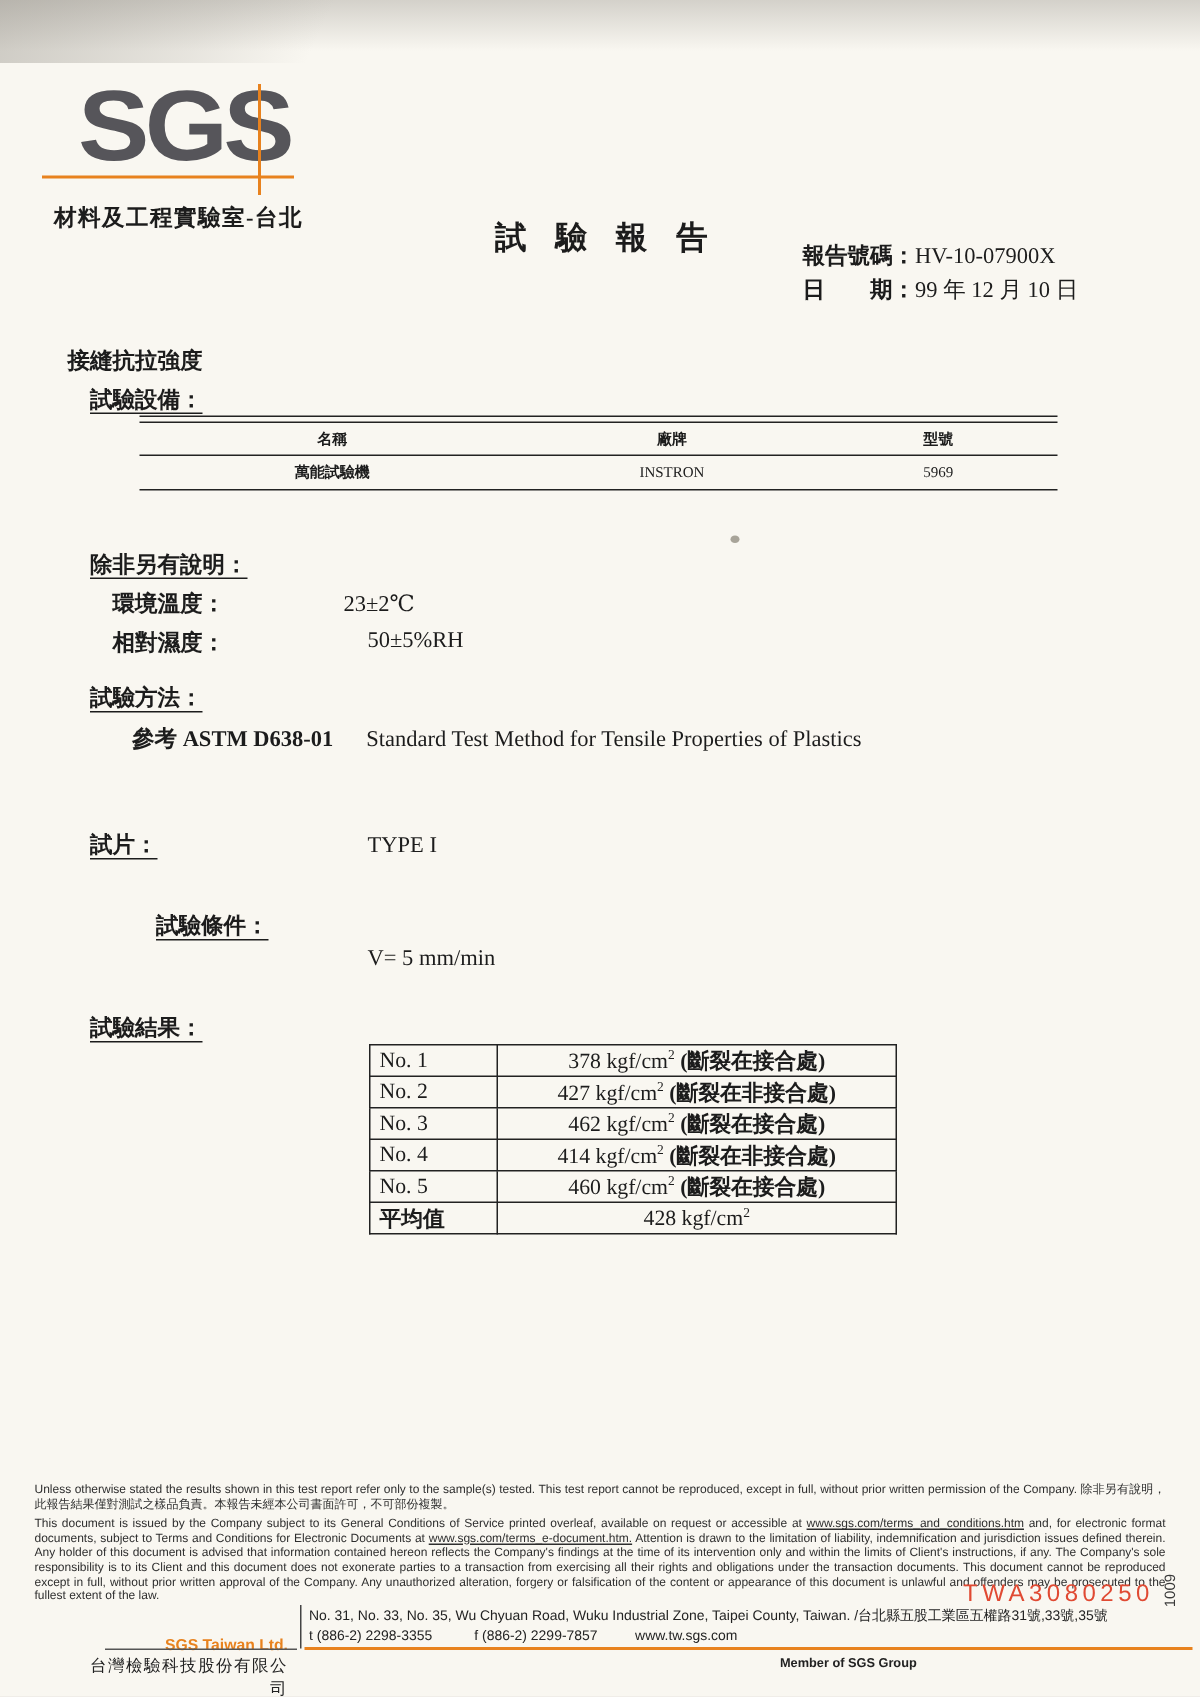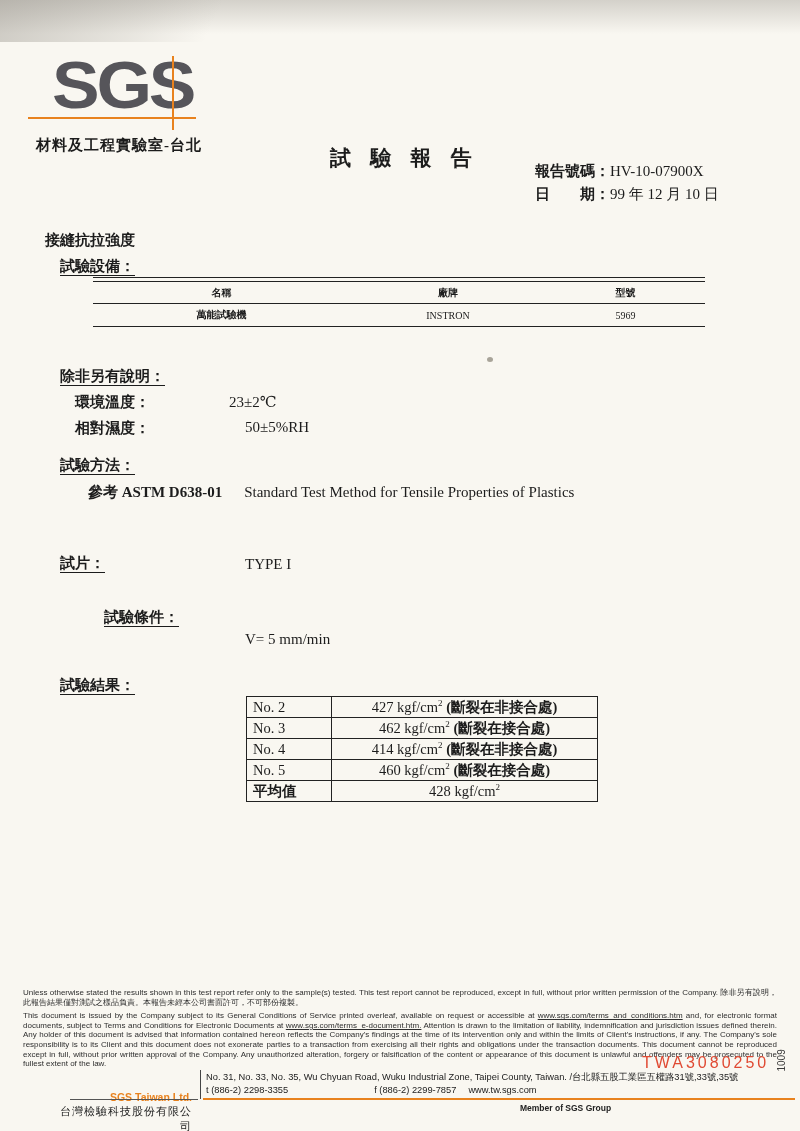--- a/index.html
+++ b/index.html
@@ -81,22 +81,22 @@
     transform:rotate(-90deg);transform-origin:center;
   }
   .company-left{position:absolute;left:60px;top:1071px;width:132px;text-align:right;
     font-family:"Liberation Sans","DejaVu Sans",sans-serif;}
   .company-en{font-size:10.5px;font-weight:700;color:#e8821e;line-height:13px;margin-top:20px;}
   .company-zh{font-size:11px;color:#222;font-family:"Liberation Serif","DejaVu Serif",serif;letter-spacing:1px;line-height:15px;}
   .company-divider{position:absolute;left:200px;top:1070px;width:1px;height:29px;background:#444;}
   .company-right{position:absolute;left:206px;top:1071px;width:590px;
     font-family:"Liberation Sans","DejaVu Sans",sans-serif;font-size:9.3px;color:#222;line-height:13px;}
   .contact-line span{display:inline-block;}
-  .contact-tel{margin-right:86px;}
-  .contact-fax{margin-right:12px;text-align:right;}
+  .contact-tel{margin-right:28px;}
+  .contact-fax{margin-right:25px;text-align:right;}
   .rule-left{position:absolute;left:70px;top:1099px;width:128px;height:1px;background:#555;}
   .rule-orange{position:absolute;left:203px;top:1098px;width:592px;height:2px;background:#e8821e;}
   .member{position:absolute;left:520px;top:1103px;
     font-family:"Liberation Sans","DejaVu Sans",sans-serif;font-size:8.5px;font-weight:700;color:#222;}
 </style>
 </head>
 <body>
 
 <div class="page">
 
@@ -154,20 +154,24 @@
   <div class="sec-head underlined" style="left:60px;top:510px;margin-top:44px;">試片：</div>
   <div class="plain-text" style="left:245px;top:556px;">TYPE I</div>
 
   <div class="sec-head underlined" style="left:60px;top:608px;padding-left:44px;">試驗條件：</div>
   <div class="plain-text" style="left:245px;top:631px;">V= 5 mm/min</div>
 
   <div class="sec-head underlined" style="left:60px;top:676px;text-align:right;">試驗結果：</div>
   <table class="results">
     <tbody>
       <tr>
+        <td class="no-cell">No. 1</td>
+        <td class="val-cell"><span>378 kgf/cm</span><sup>2</sup><span class="bold-zh"> (斷裂在接合處)</span></td>
+      </tr>
+      <tr>
         <td class="no-cell">No. 2</td>
         <td class="val-cell"><span>427 kgf/cm</span><sup>2</sup><span class="bold-zh"> (斷裂在非接合處)</span></td>
       </tr>
       <tr>
         <td class="no-cell">No. 3</td>
         <td class="val-cell"><span>462 kgf/cm</span><sup>2</sup><span class="bold-zh"> (斷裂在接合處)</span></td>
       </tr>
       <tr>
         <td class="no-cell">No. 4</td>
         <td class="val-cell"><span>414 kgf/cm</span><sup>2</sup><span class="bold-zh"> (斷裂在非接合處)</span></td>

